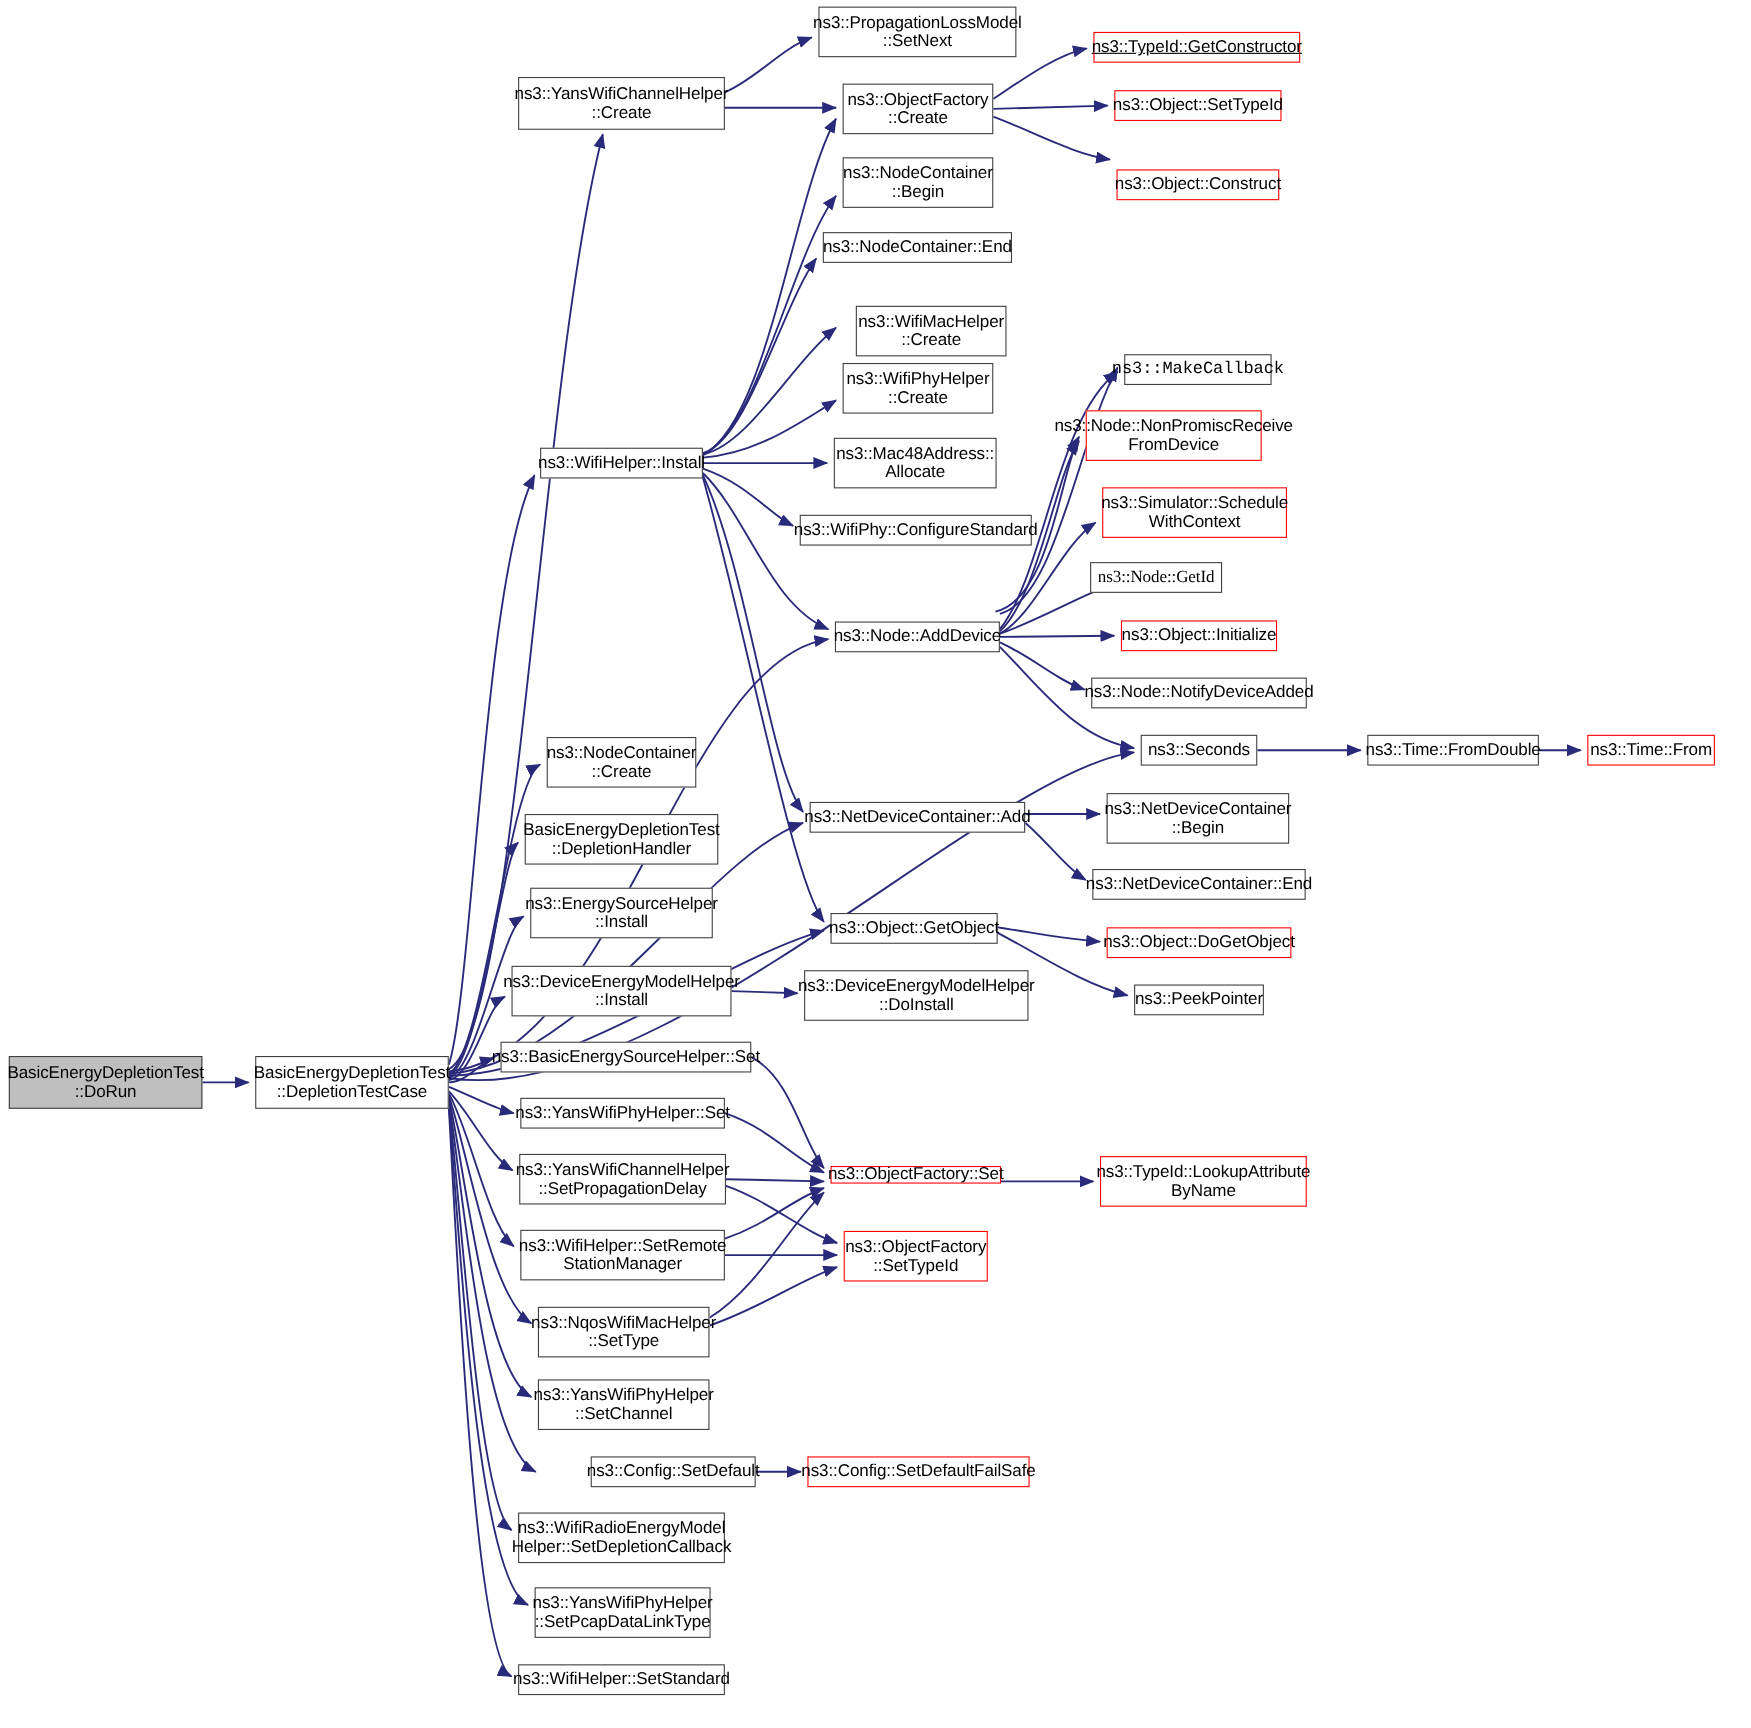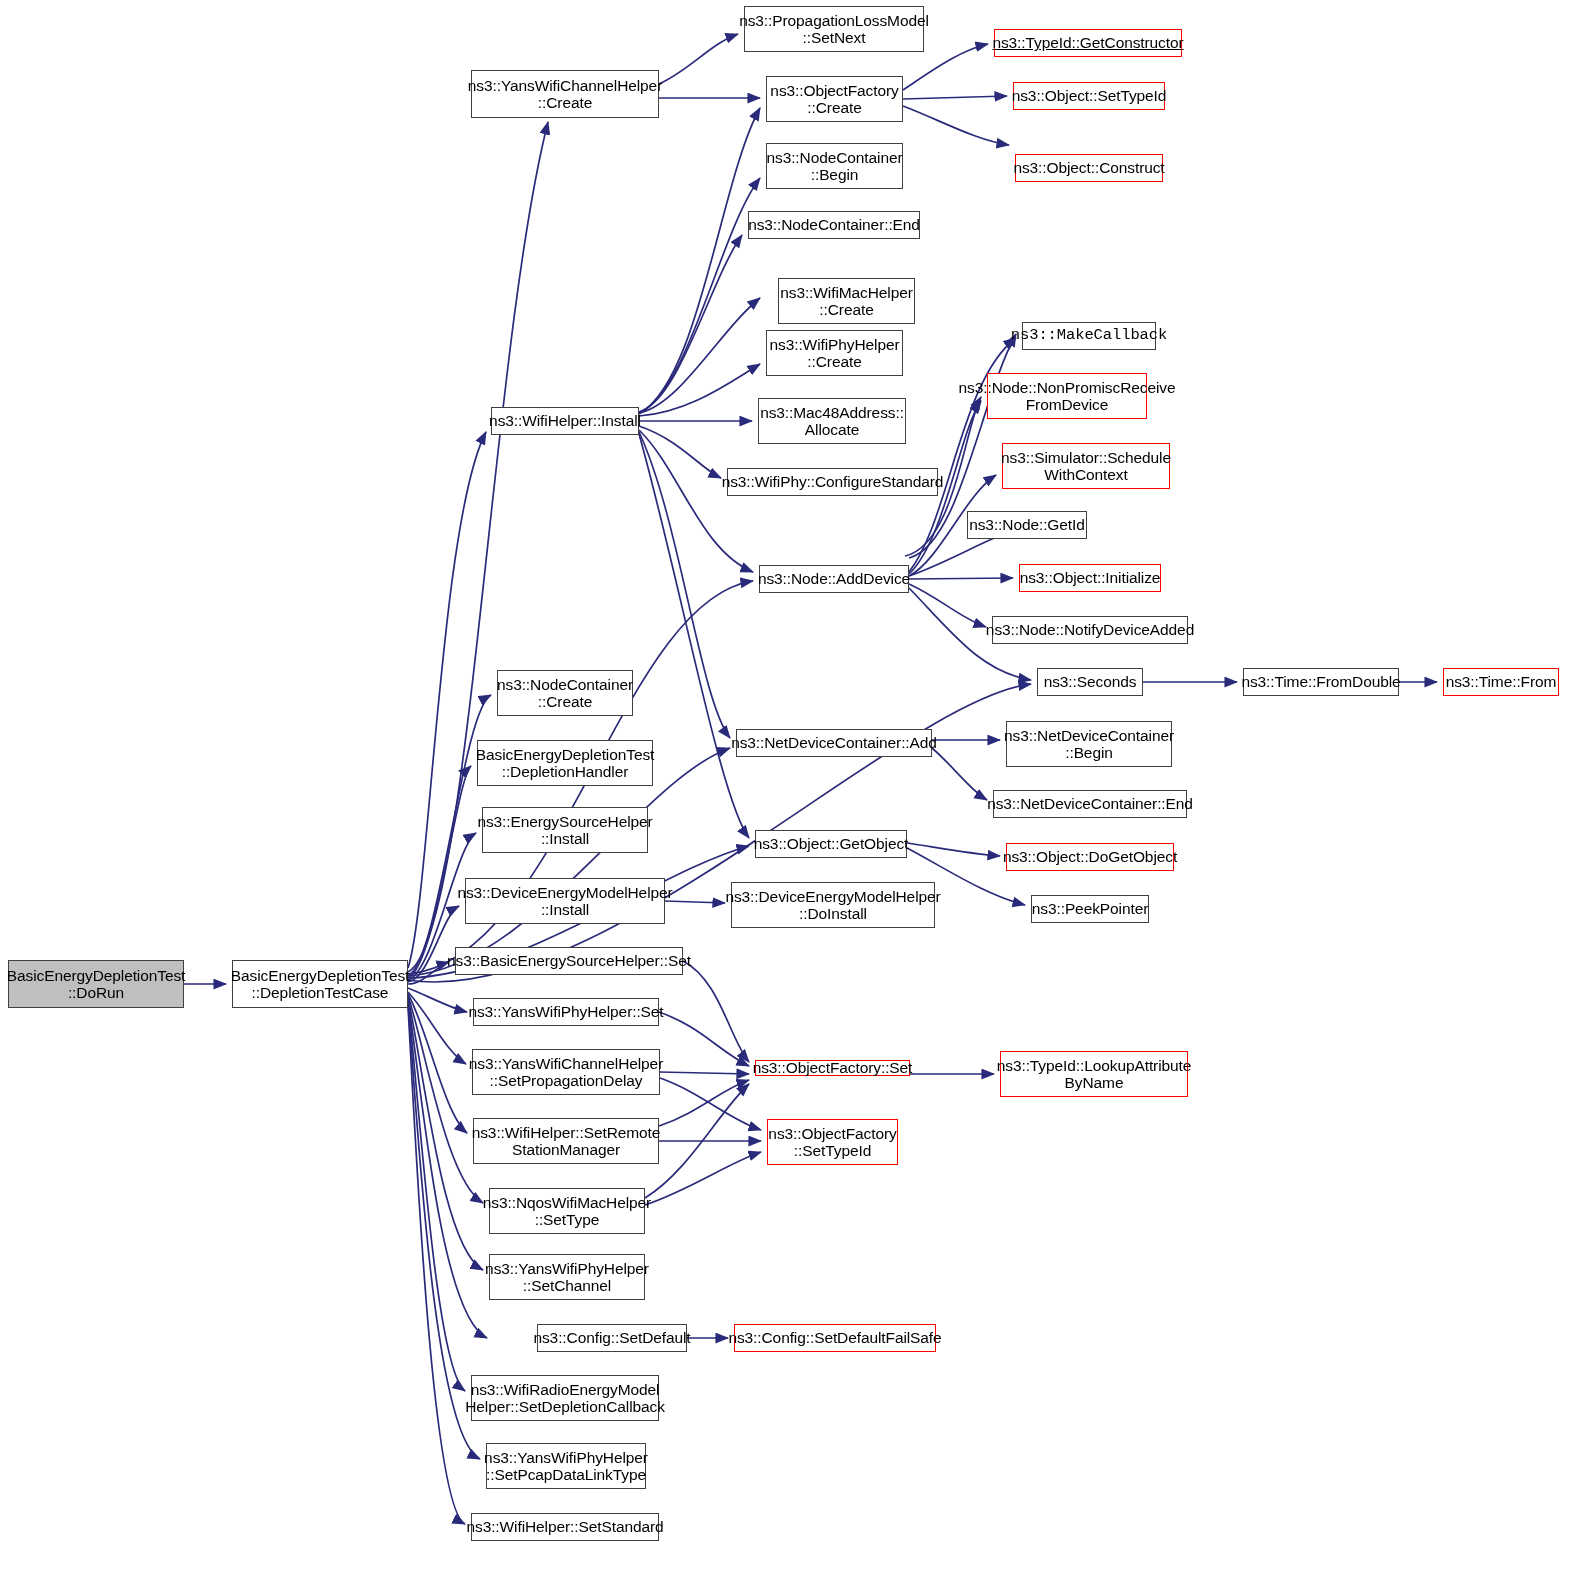--- a/index.html
+++ b/index.html
@@ -179,21 +179,21 @@
 ::SetTypeId</div>
       <div class="node red" style="left: 734px; top: 1324px; width: 202px; height: 28px;">ns3::Config::SetDefaultFailSafe</div>
       <div class="node red" style="left: 994px; top: 29px; width: 188px; height: 28px; text-decoration: underline;">ns3::TypeId::GetConstructor</div>
       <div class="node red" style="left: 1013px; top: 82px; width: 152px; height: 28px;">ns3::Object::SetTypeId</div>
       <div class="node red" style="left: 1015px; top: 134px; width: 148px; height: 28px; margin-top: 20px;">ns3::Object::Construct</div>
       <div class="node" style="left: 1022px; top: 322px; width: 134px; height: 28px; font-family: Liberation Mono, monospace;">ns3::MakeCallback</div>
       <div class="node red" style="left: 987px; top: 373px; width: 160px; height: 46px;">ns3::Node::NonPromiscReceive
 FromDevice</div>
       <div class="node red" style="left: 1002px; top: 443px; width: 168px; height: 46px;">ns3::Simulator::Schedule
 WithContext</div>
-      <div class="node" style="left: 967px; top: 511px; width: 120px; height: 28px;">ns3::Node::GetId</div>
+      <div class="node" style="left: 991px; top: 511px; width: 120px; height: 28px; font-family: Liberation Serif, serif;">ns3::Node::GetId</div>
       <div class="node red" style="left: 1019px; top: 564px; width: 142px; height: 28px;">ns3::Object::Initialize</div>
       <div class="node" style="left: 992px; top: 616px; width: 196px; height: 28px;">ns3::Node::NotifyDeviceAdded</div>
       <div class="node" style="left: 1037px; top: 668px; width: 106px; height: 28px;">ns3::Seconds</div>
       <div class="node" style="left: 1006px; top: 721px; width: 166px; height: 46px;">ns3::NetDeviceContainer
 ::Begin</div>
       <div class="node" style="left: 993px; top: 790px; width: 194px; height: 28px;">ns3::NetDeviceContainer::End</div>
       <div class="node red" style="left: 1006px; top: 843px; width: 168px; height: 28px;">ns3::Object::DoGetObject</div>
       <div class="node" style="left: 1031px; top: 895px; width: 118px; height: 28px;">ns3::PeekPointer</div>
       <div class="node red" style="left: 1000px; top: 1051px; width: 188px; height: 46px;">ns3::TypeId::LookupAttribute
 ByName</div>

